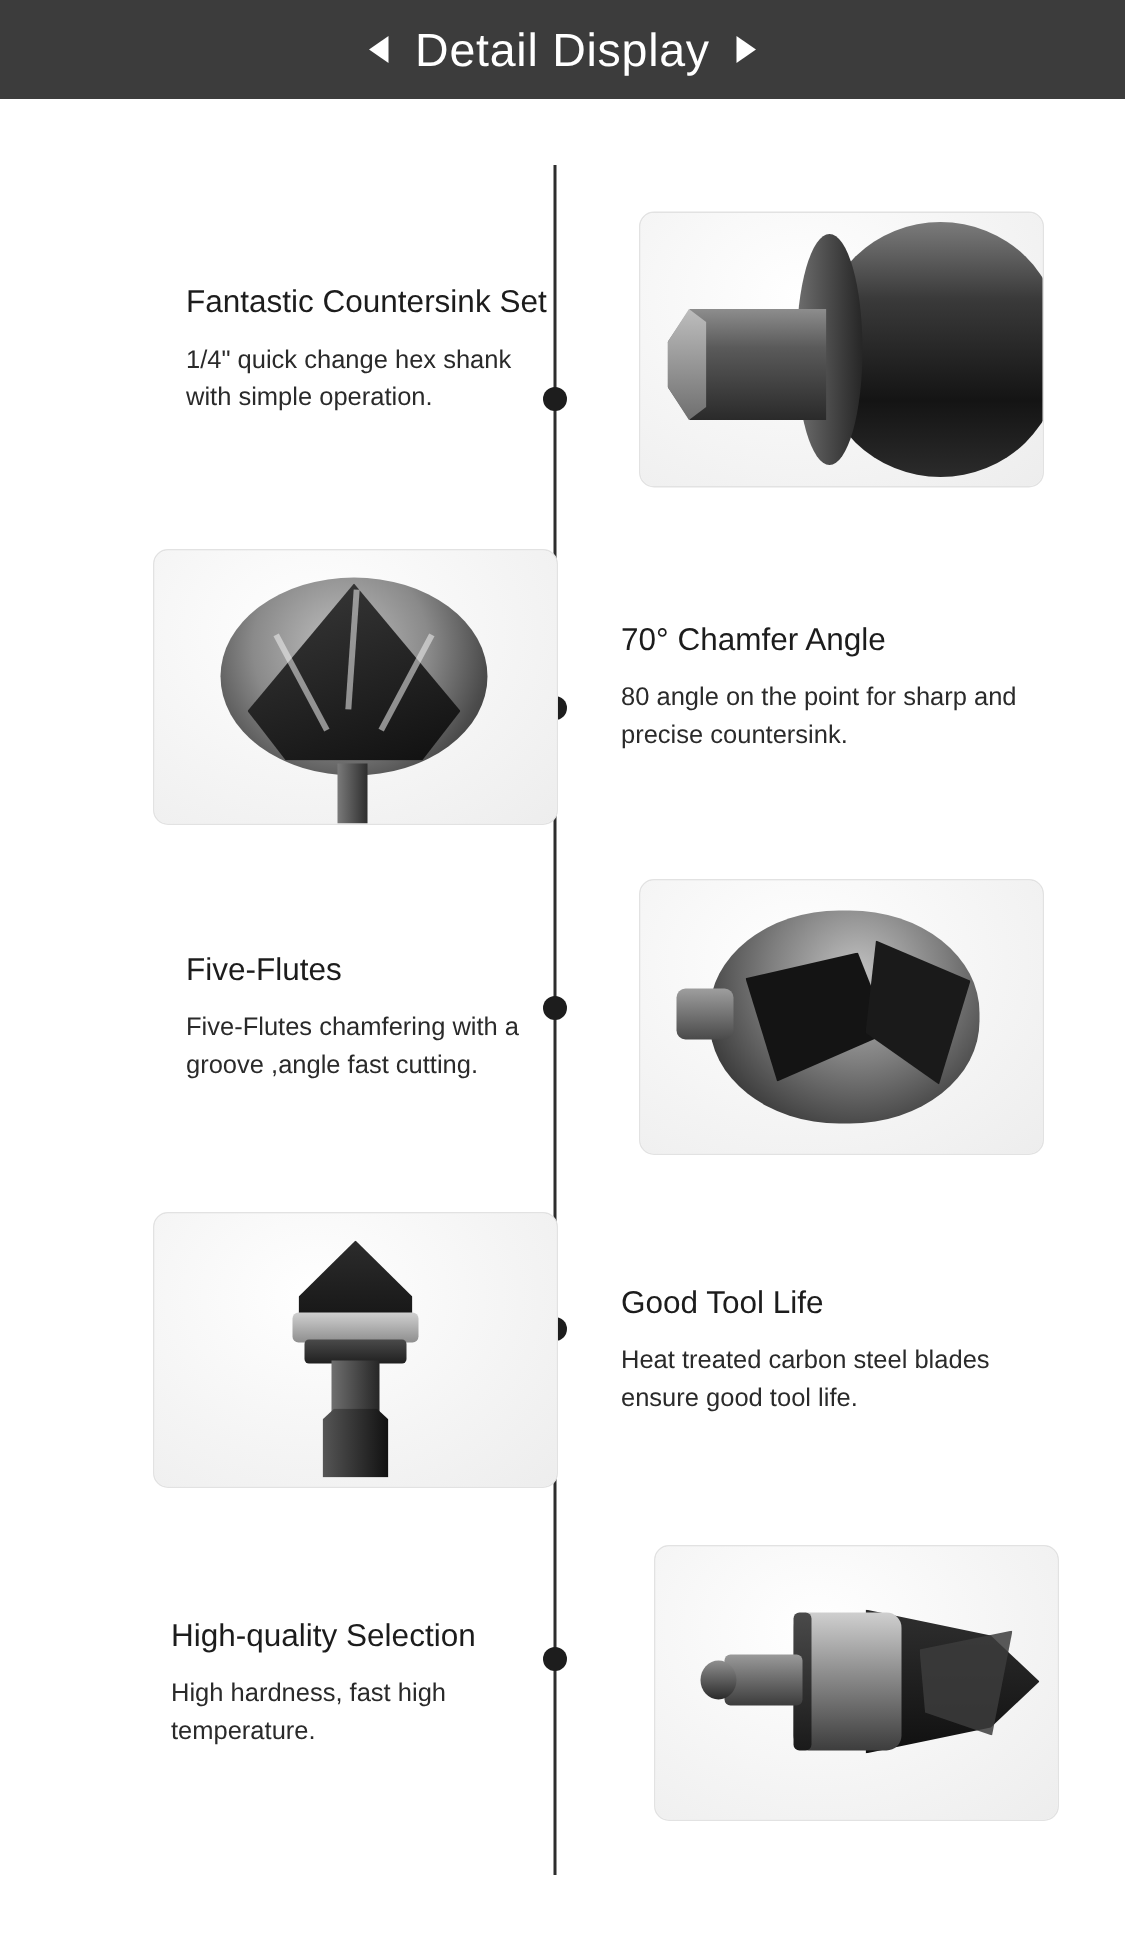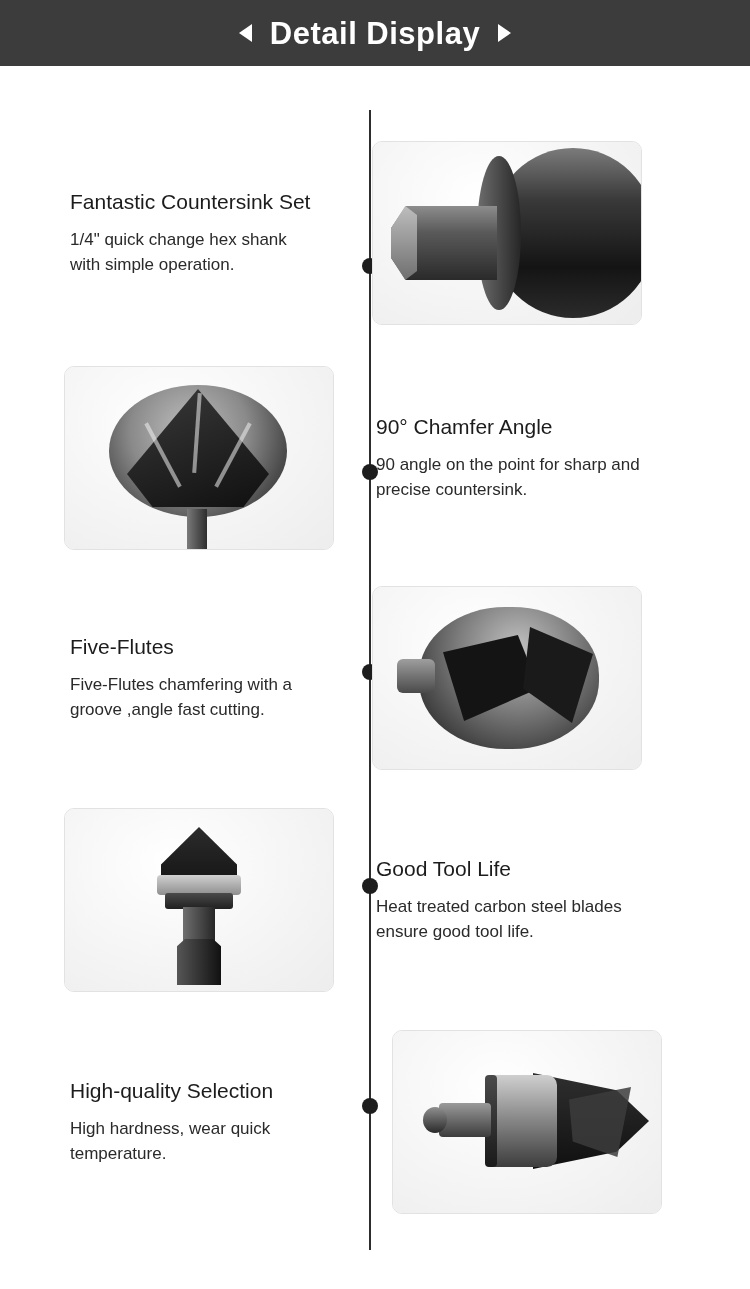--- a/index.html
+++ b/index.html
@@ -27,21 +27,21 @@
     box-sizing: border-box;
   }
   .header-inner {
     display: flex;
     align-items: center;
     gap: 18px;
   }
   .header-title {
     color: #ffffff;
     font-size: 31px;
-    font-weight: bold;
+    font-weight: normal;
     letter-spacing: 0.5px;
     line-height: 1;
   }
   .tri {
     width: 0;
     height: 0;
     border-top: 9px solid transparent;
     border-bottom: 9px solid transparent;
   }
   .tri-left {
@@ -74,20 +74,21 @@
     position: absolute;
     left: 0;
     top: 66px;
     width: 750px;
   }
   .row {
     position: relative;
     width: 750px;
     display: flex;
     align-items: center;
+    justify-content: center;
   }
 
   .text-block {
     box-sizing: border-box;
   }
   .text-left {
     width: 340px;
     padding-left: 70px;
     padding-right: 20px;
   }
@@ -342,22 +343,22 @@
     <div class="photo left-img img2">
       <div class="photo-inner"></div>
       <div class="body"></div>
       <div class="cone"></div>
       <div class="flute f1"></div>
       <div class="flute f2"></div>
       <div class="flute f3"></div>
       <div class="stem"></div>
     </div>
     <div class="text-block text-right">
-      <p class="heading">90°  Chamfer Angle</p>
-      <p class="desc">90 angle on the point for sharp and precise countersink.</p>
+      <p class="heading">70°  Chamfer Angle</p>
+      <p class="desc">80 angle on the point for sharp and precise countersink.</p>
     </div>
   </div>
 
   <div class="row" style="height:200px; margin-top:20px;">
     <div class="text-block text-left">
       <p class="heading">Five-Flutes</p>
       <p class="desc">Five-Flutes chamfering with a groove ,angle fast cutting.</p>
     </div>
     <div class="photo right-img img3">
       <div class="photo-inner"></div>
@@ -379,21 +380,21 @@
     </div>
     <div class="text-block text-right">
       <p class="heading">Good Tool Life</p>
       <p class="desc">Heat treated carbon steel blades ensure good tool life.</p>
     </div>
   </div>
 
   <div class="row" style="height:200px; margin-top:22px;gap:20px;">
     <div class="text-block text-left">
       <p class="heading">High-quality Selection</p>
-      <p class="desc">High hardness, wear quick temperature.</p>
+      <p class="desc">High hardness, fast high temperature.</p>
     </div>
     <div class="photo right-img img5">
       <div class="photo-inner"></div>
       <div class="cone"></div>
       <div class="flutecut"></div>
       <div class="barrel"></div>
       <div class="band"></div>
       <div class="shaft"></div>
       <div class="tip"></div>
     </div>

